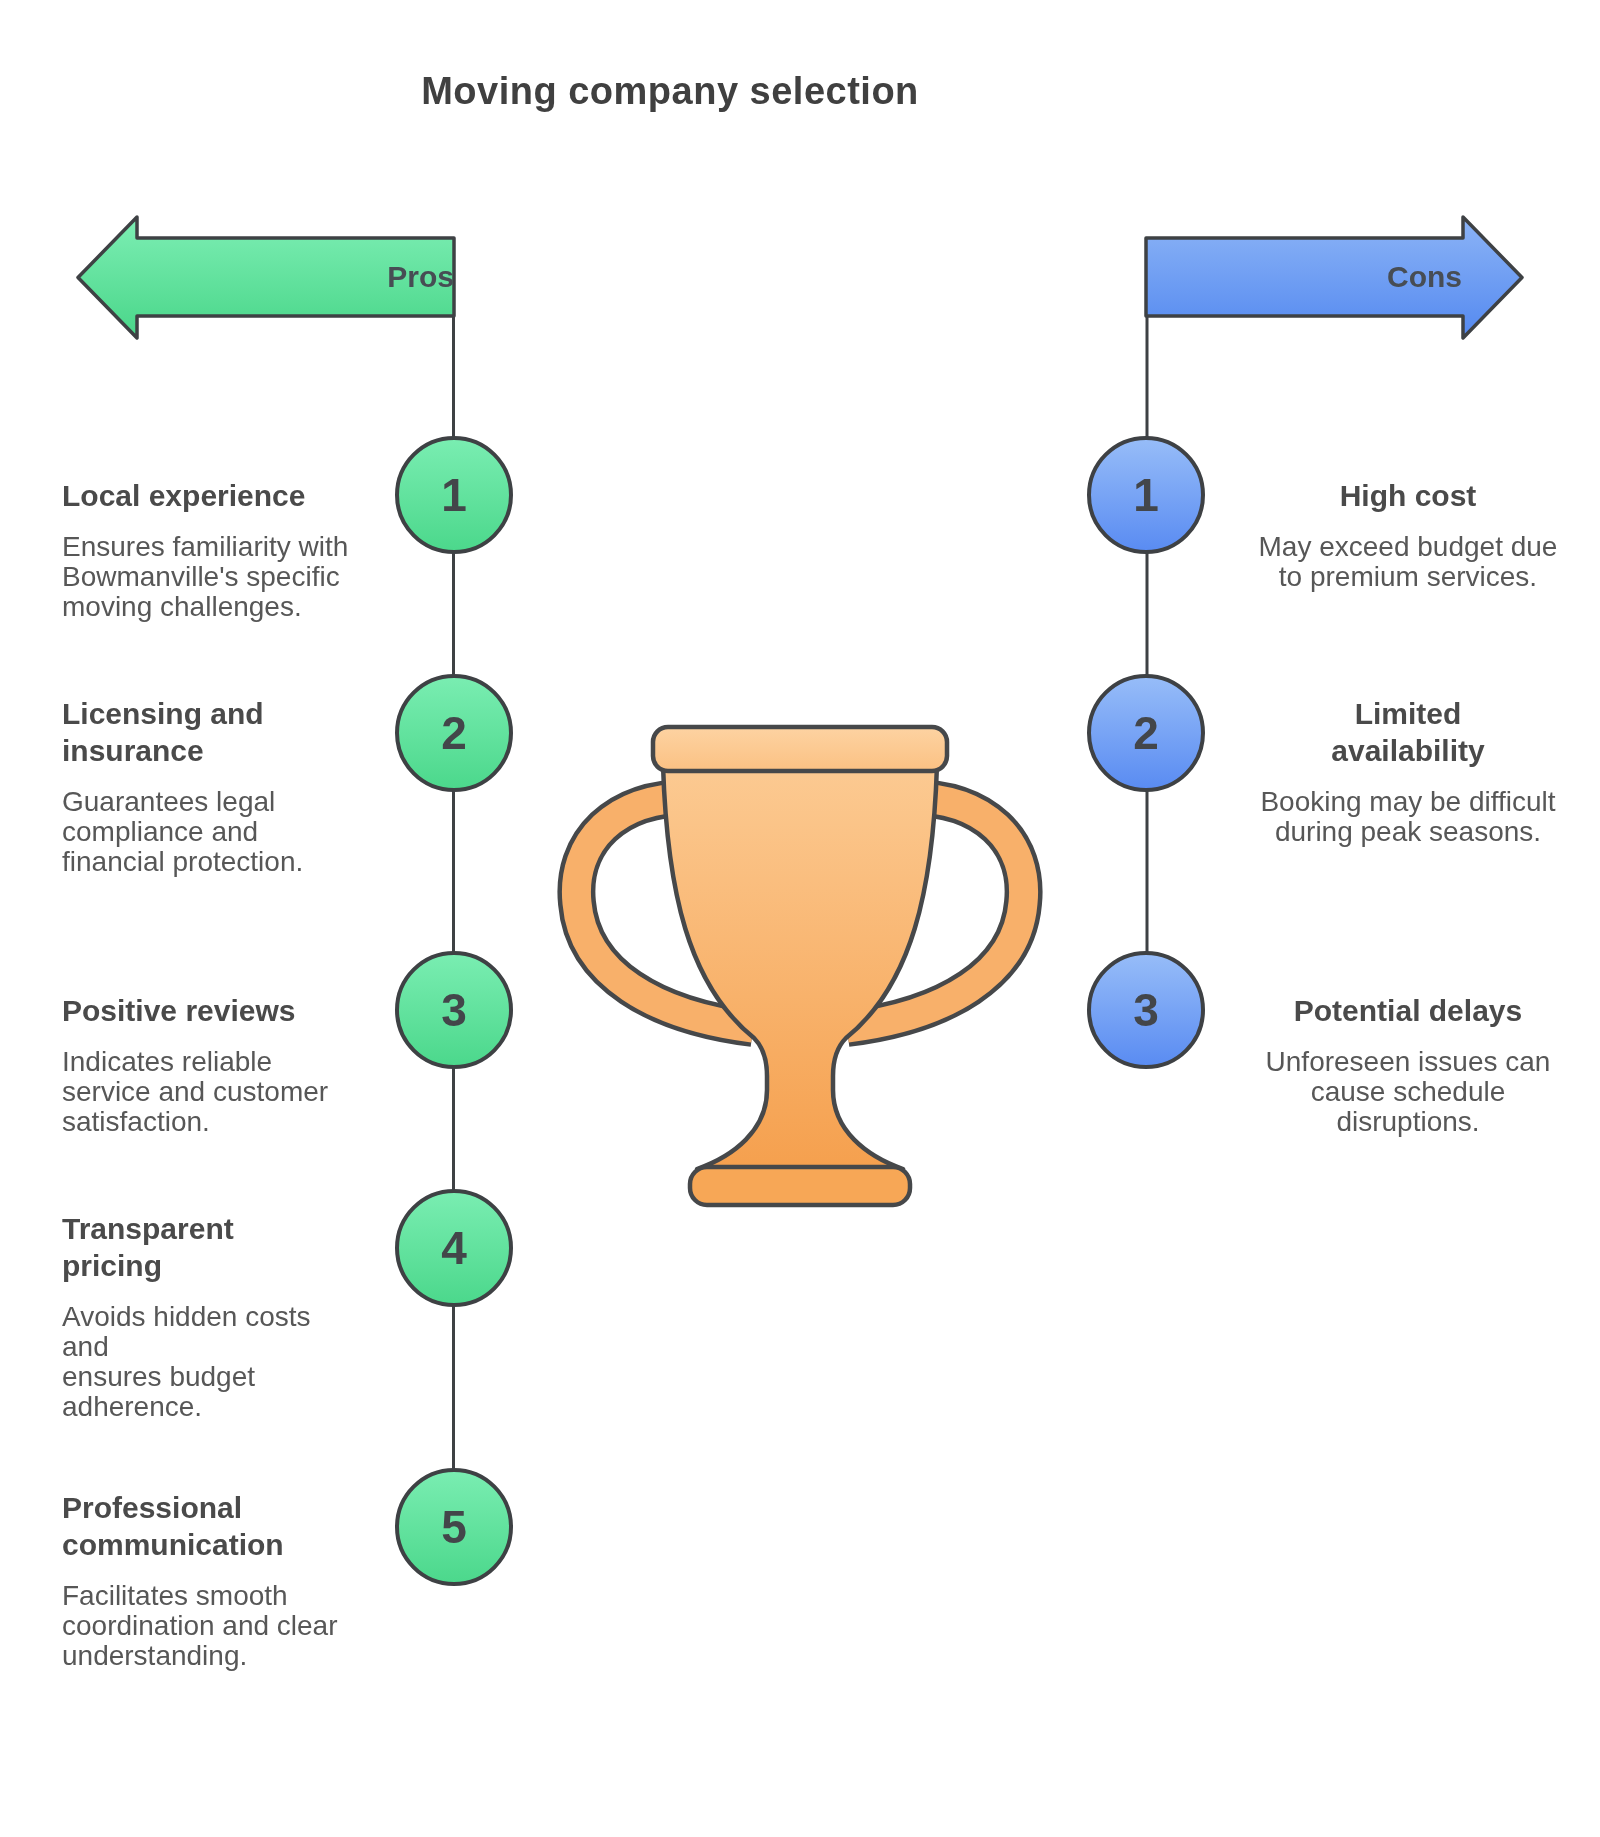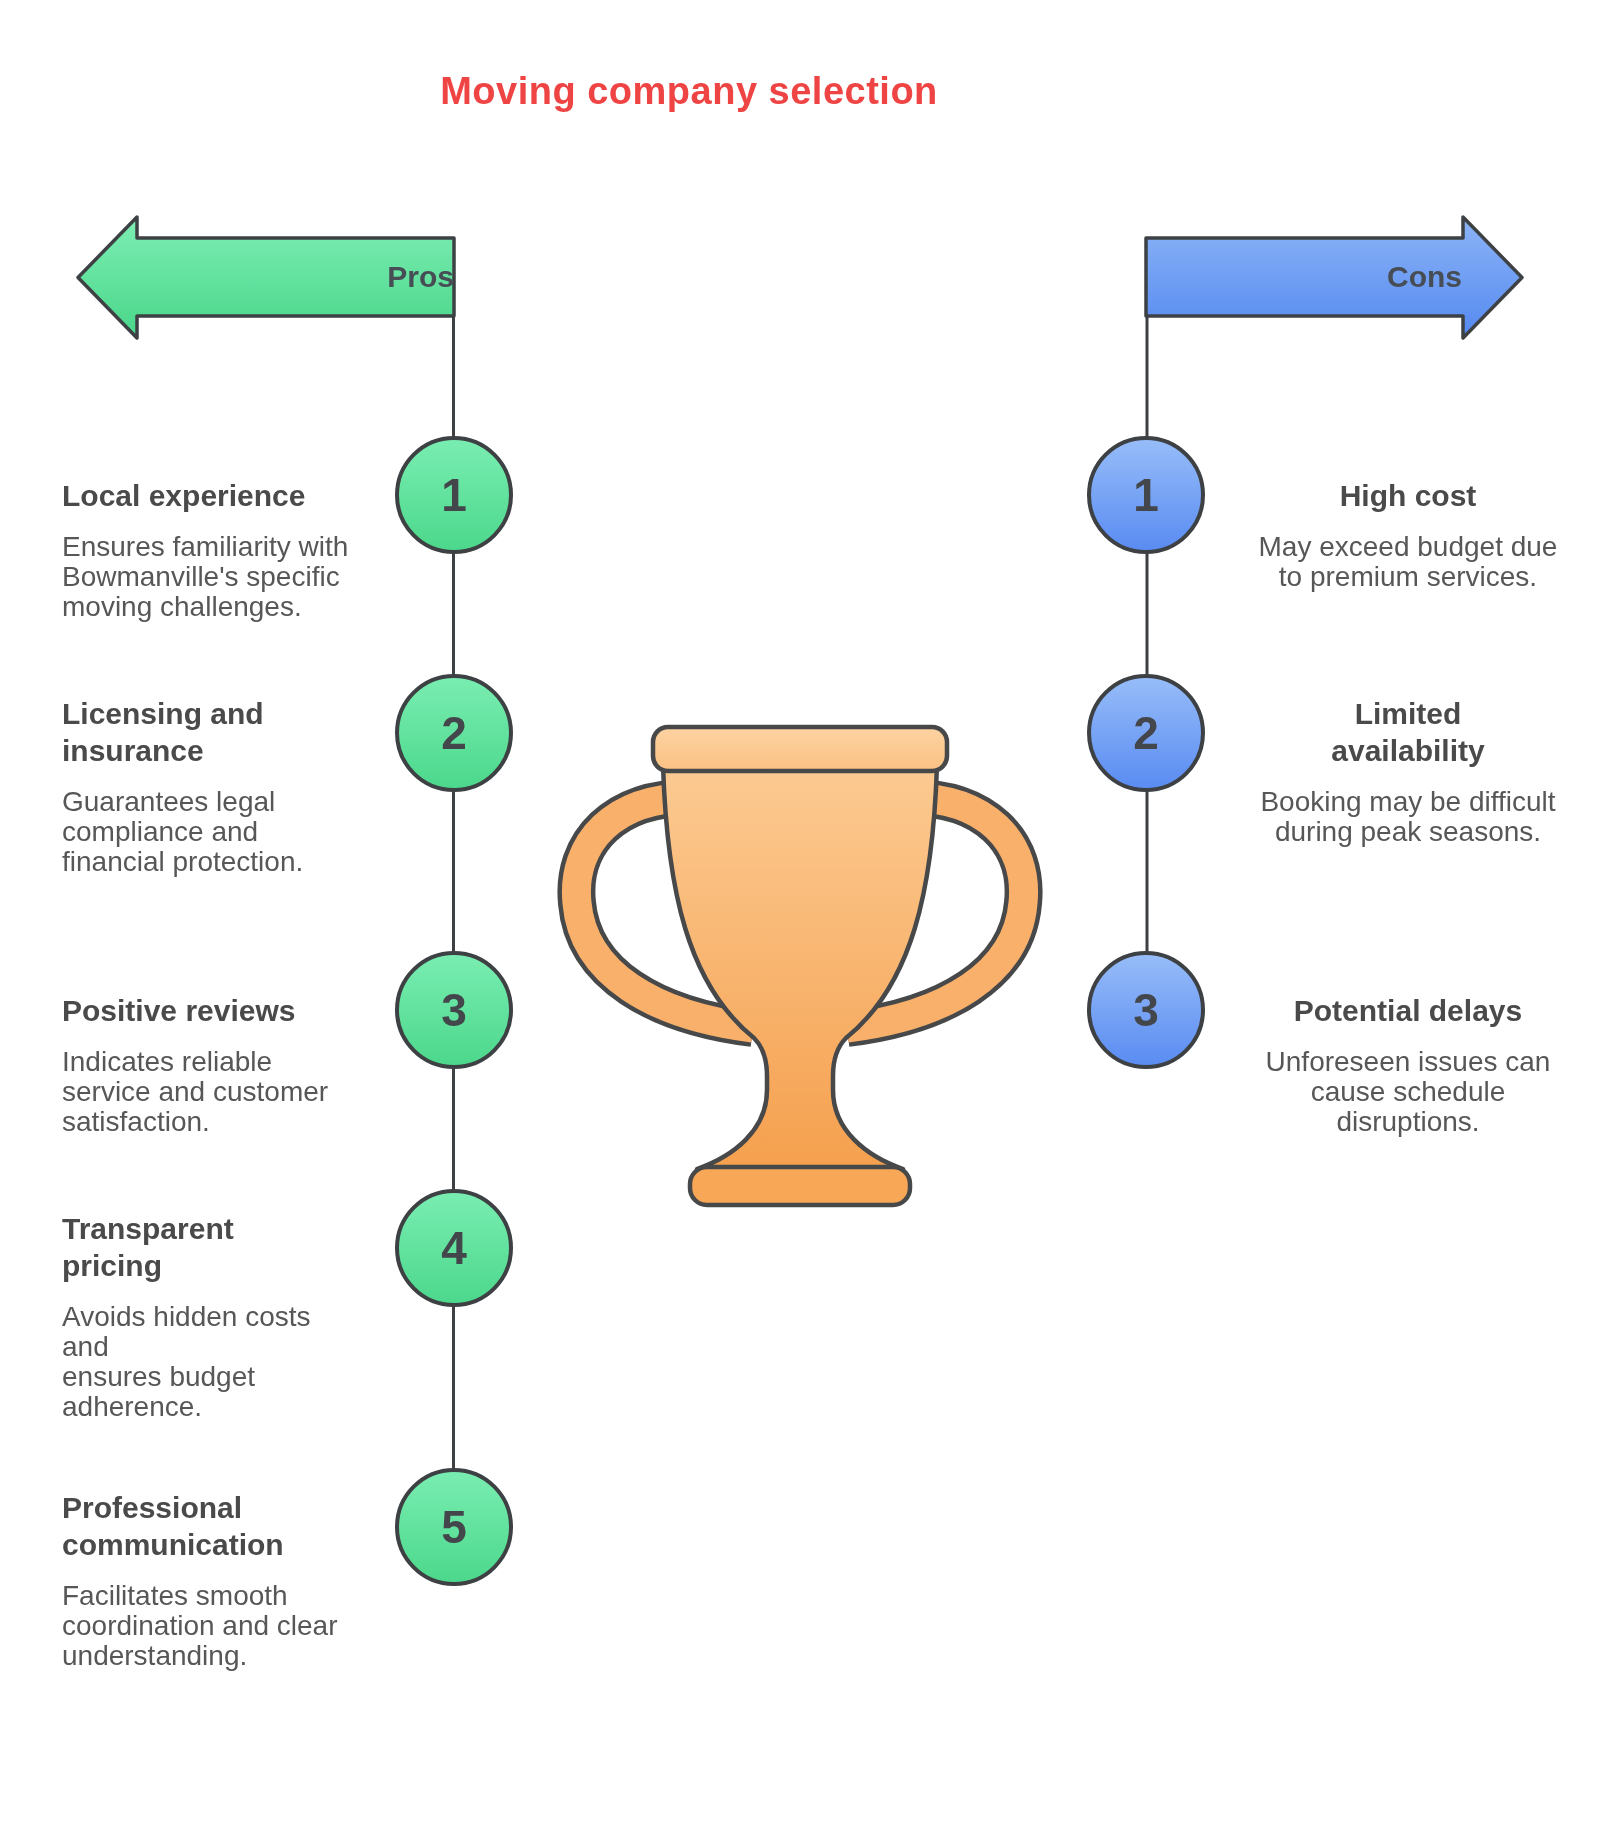--- a/index.html
+++ b/index.html
@@ -3,21 +3,21 @@
 <meta charset="utf-8">
 <style>
   html,body{margin:0;padding:0;background:#ffffff;}
   .canvas{
     position:relative;width:1600px;height:1837px;background:#ffffff;
     font-family:"Liberation Sans", sans-serif;overflow:hidden;
   }
   .layer{position:absolute;left:0;top:0;}
   .title{
     position:absolute;left:0;top:70px;width:1340px;text-align:center;
-    font-size:38px;font-weight:700;color:#ef4444;letter-spacing:.5px;padding-left:19px;
+    font-size:38px;font-weight:700;color:#404040;letter-spacing:.5px;
   }
   .arrow-label{
     position:absolute;top:258px;height:38px;line-height:38px;text-align:right;
     font-size:30px;font-weight:700;color:#474d54;
   }
   .arrow-label.pros{left:134px;width:320px;}
   .arrow-label.cons{left:1146px;width:316px;}
   .item{position:absolute;}
   .item .head{
     font-size:30px;font-weight:700;line-height:37px;color:#4a4a4a;white-space:pre-line;

